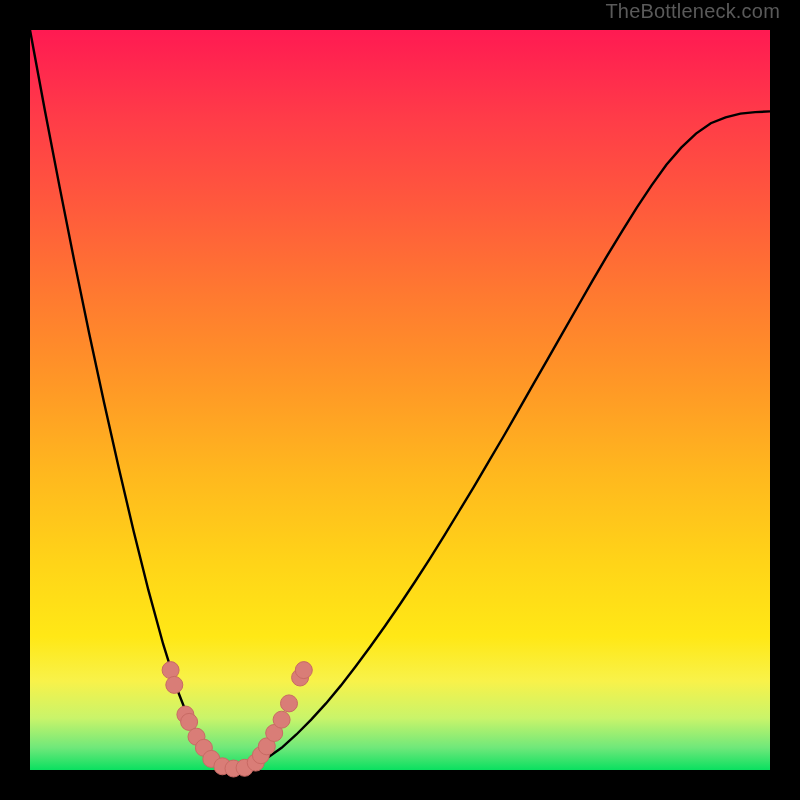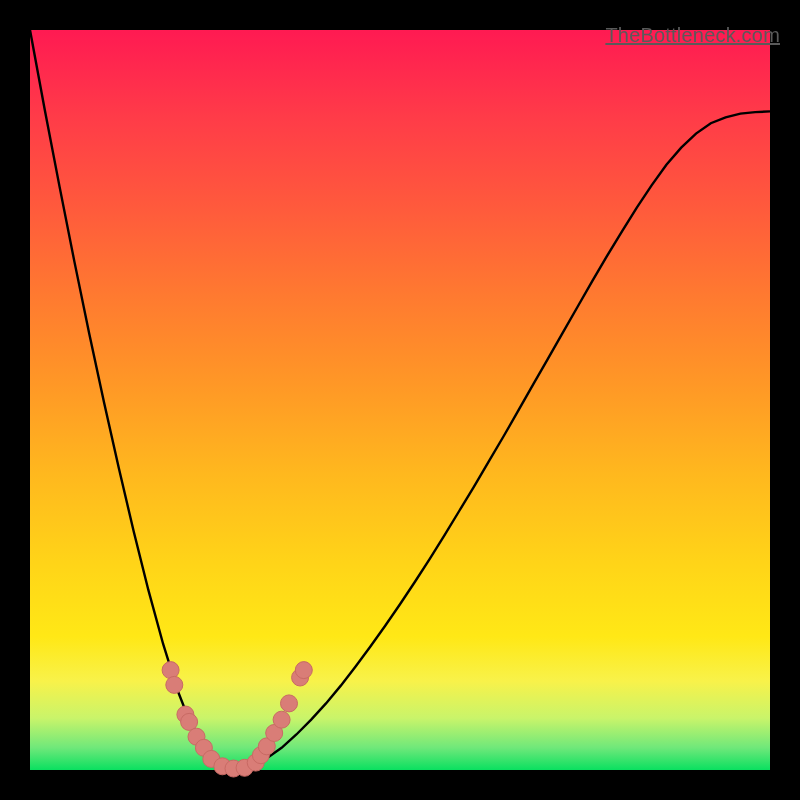--- a/index.html
+++ b/index.html
@@ -36,28 +36,27 @@
       #ffd418 72%,
       #ffe816 82%,
       #f8f24a 88%,
       #c9f46a 93%,
       #6fe87a 97%,
       #0ae060 100%
     );
   }
   .watermark {
     position: absolute;
-    top: 24px;
+    top: 0;
     right: 20px;
     color: #5a5a5a;
     font-size: 20px;
     font-weight: 500;
     letter-spacing: 0.2px;
     user-select: none;
-    text-decoration: underline;
   }
   svg.curves {
     position: absolute;
     left: 0;
     top: 0;
     width: 740px;
     height: 740px;
     overflow: visible;
   }
 </style>

